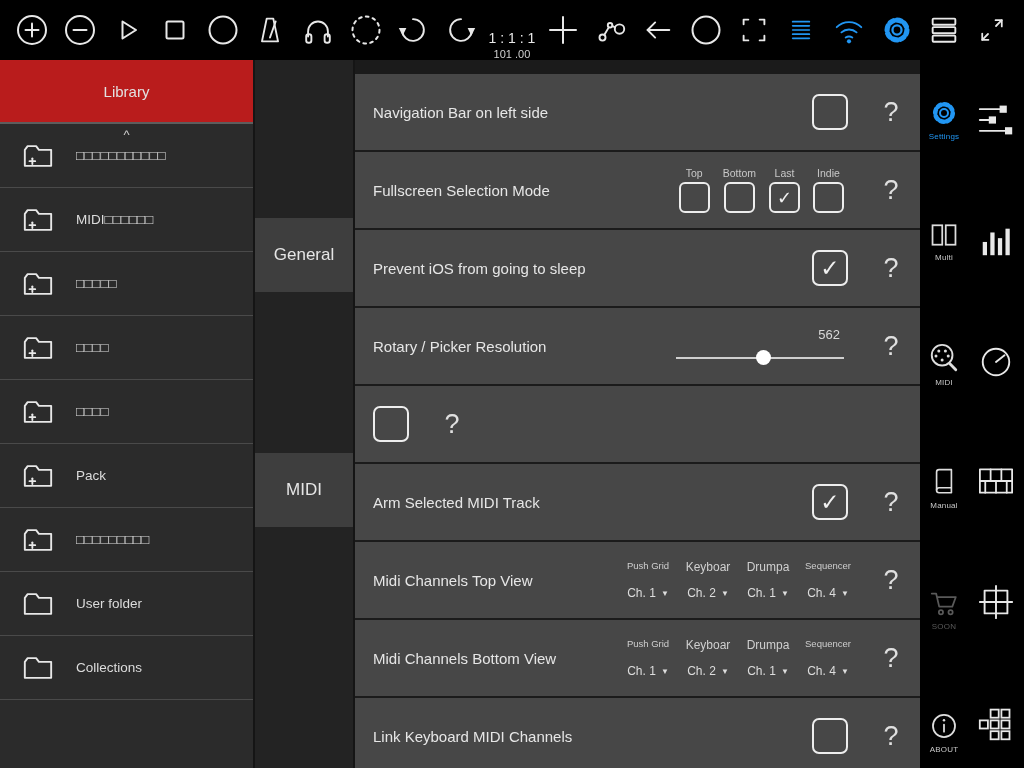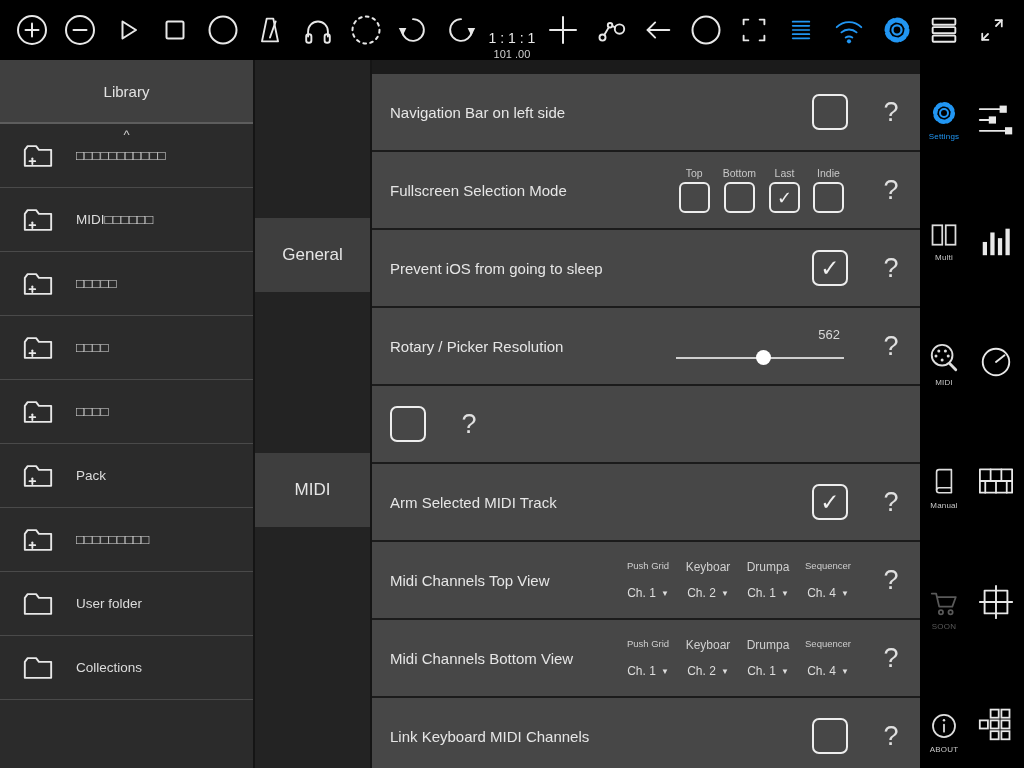--- a/index.html
+++ b/index.html
@@ -14,29 +14,29 @@
   .tb-btn { width:40px; height:44px; display:flex; align-items:center; justify-content:center; }
   .time { display:flex; flex-direction:column; align-items:center; line-height:1.25;margin-top:32px; }
   .time-bars { color:#e8e8e8; font-size:14px; }
   .time-tempo { color:#cfcfcf; font-size:11px; }
 
   
   .content { display:flex; height:708px; }
 
   
   .library { width:255px; background:#2b2b2b; border-right:2px solid #151515; display:flex; flex-direction:column; }
-  .lib-header { height:64px; background:#404040; border-bottom:2px solid #5d5d5d;
+  .lib-header { height:64px; background:#b91c1c; border-bottom:2px solid #5d5d5d;
     display:flex; align-items:center; justify-content:center; color:#e2e2e2; font-size:15px; }
   .lib-item { height:64px; border-bottom:1px solid #4a4a4a; display:flex; align-items:center;
     gap:22px; padding-left:22px; position:relative; color:#dcdcdc; font-size:13.5px; }
   .lib-caret { position:absolute; top:3px; left:50%; transform:translateX(-50%);
     color:#cccccc; font-size:13px; }
 
   
-  .cat-col { width:117px; background:#232323; position:relative; border-right:2px solid #151515; }
+  .cat-col { width:100px; background:#232323; position:relative; border-right:2px solid #151515; }
   .cat-block { position:absolute; left:0; right:0; height:74px; background:#3e3e3e;
     display:flex; align-items:center; justify-content:center; color:#e5e5e5; font-size:17px; }
   .cat-general { top:158px; } .cat-midi { top:393px; }
 
   
   .main { flex:1; background:#1b1b1b; padding-top:14px; }
   .row { height:76px; margin-bottom:2px; background:#474747; display:flex; align-items:center;
     padding-left:18px; }
   .row-label { flex:1; color:#e6e6e6; font-size:15px; }
   .help { width:58px; text-align:center; font-size:27px; color:#e0e0e0; }

